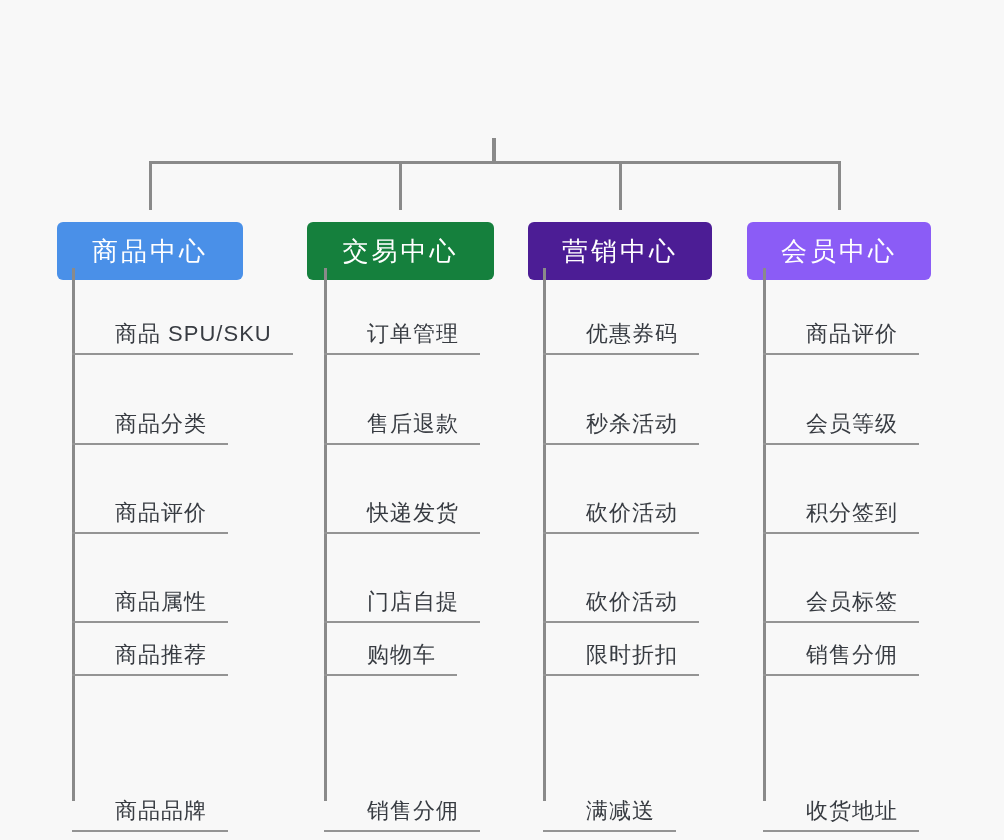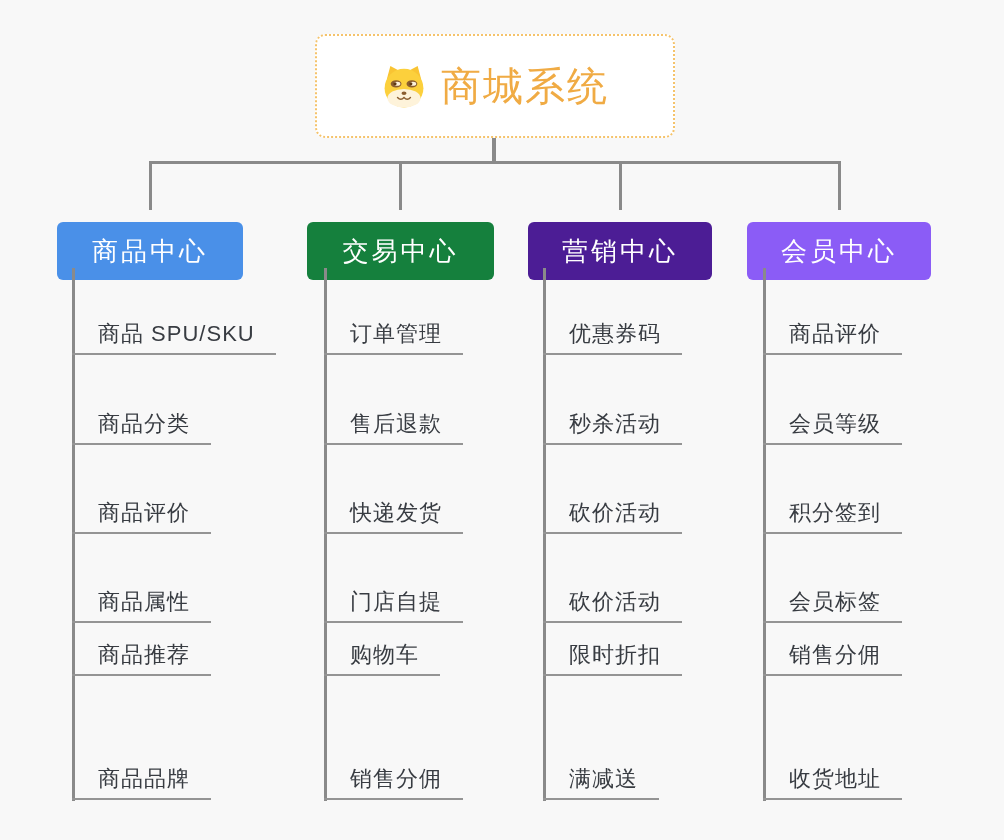--- a/index.html
+++ b/index.html
@@ -38,54 +38,37 @@
   .branch-node{
     position:absolute;top:210px;left:var(--nl);width:var(--nw);height:58px;
     border-radius:6px;
     display:flex;align-items:center;justify-content:center;
     font-size:26px;color:#ffffff;letter-spacing:3px;margin-top:12px;
   }
   
   .item{
     position:absolute;left:var(--tl);
     font-size:22px;line-height:26px;color:#383c42;letter-spacing:1px;
-    padding:0 21px 6px 26px;
+    padding:0 21px 6px 43px;
     border-bottom:2px solid #949494;
     white-space:nowrap;
   }
   .i0{top:321px}.i1{top:411px}.i2{top:500px}
-  .i3{top:589px}.i4{top:642px}.i5{top:766px}
+  .i3{top:589px}.i4{top:642px}.i5{top:798px}
   
   .b0{--nl:57px; --nw:186px;--tl:72px;}
   .b1{--nl:307px;--nw:187px;--tl:324px;}
   .b2{--nl:528px;--nw:184px;--tl:543px;}
   .b3{--nl:747px;--nw:184px;--tl:763px;}
 </style>
 </head>
 <body>
 
 <div class="canvas">
 
-  <div class="root-node" style="border-color: rgb(245, 195, 107);">
-    <svg class="root-icon" viewBox="0 0 64 62" xmlns="http://www.w3.org/2000/svg">
-      <path d="M8 22 L13 3 L28 11 Z" fill="#f9c433"></path>
-      <path d="M56 22 L51 3 L36 11 Z" fill="#f9c433"></path>
-      <circle cx="32" cy="34" r="27" fill="#fcd03c"></circle>
-      <ellipse cx="32" cy="48" rx="23" ry="13" fill="#fef3da"></ellipse>
-      <ellipse cx="21" cy="28" rx="7.5" ry="5" fill="#8b5e2f"></ellipse>
-      <ellipse cx="22.5" cy="28" rx="4.5" ry="2.8" fill="#fef3da"></ellipse>
-      <circle cx="19.5" cy="28" r="2.2" fill="#5f3813"></circle>
-      <ellipse cx="43" cy="28" rx="7.5" ry="5" fill="#8b5e2f"></ellipse>
-      <ellipse cx="44.5" cy="28" rx="4.5" ry="2.8" fill="#fef3da"></ellipse>
-      <circle cx="41.5" cy="28" r="2.2" fill="#5f3813"></circle>
-      <ellipse cx="32" cy="41" rx="3.5" ry="2.5" fill="#8b5e2f"></ellipse>
-      <path d="M23 47 Q27.5 52 32 47 Q36.5 52 41 47" stroke="#8b5e2f" stroke-width="2" fill="none" stroke-linecap="round"></path>
-    </svg>
-    <span class="root-title" style="color: rgb(240, 171, 68);">商城系统</span>
-  </div>
 
   <div class="line root-drop" style="background-color: rgb(138, 138, 138);"></div>
   <div class="line bus" style="background-color: rgb(138, 138, 138);"></div>
 
   <div class="branch b0">
     <div class="drop" style="background-color: rgb(138, 138, 138);"></div>
     <div class="branch-node" style="background-color: rgb(74, 144, 232);">商品中心</div>
     <div class="trunk" style="background-color: rgb(138, 138, 138);"></div>
     <div class="item i0">商品 SPU/SKU</div>
     <div class="item i1">商品分类</div>

